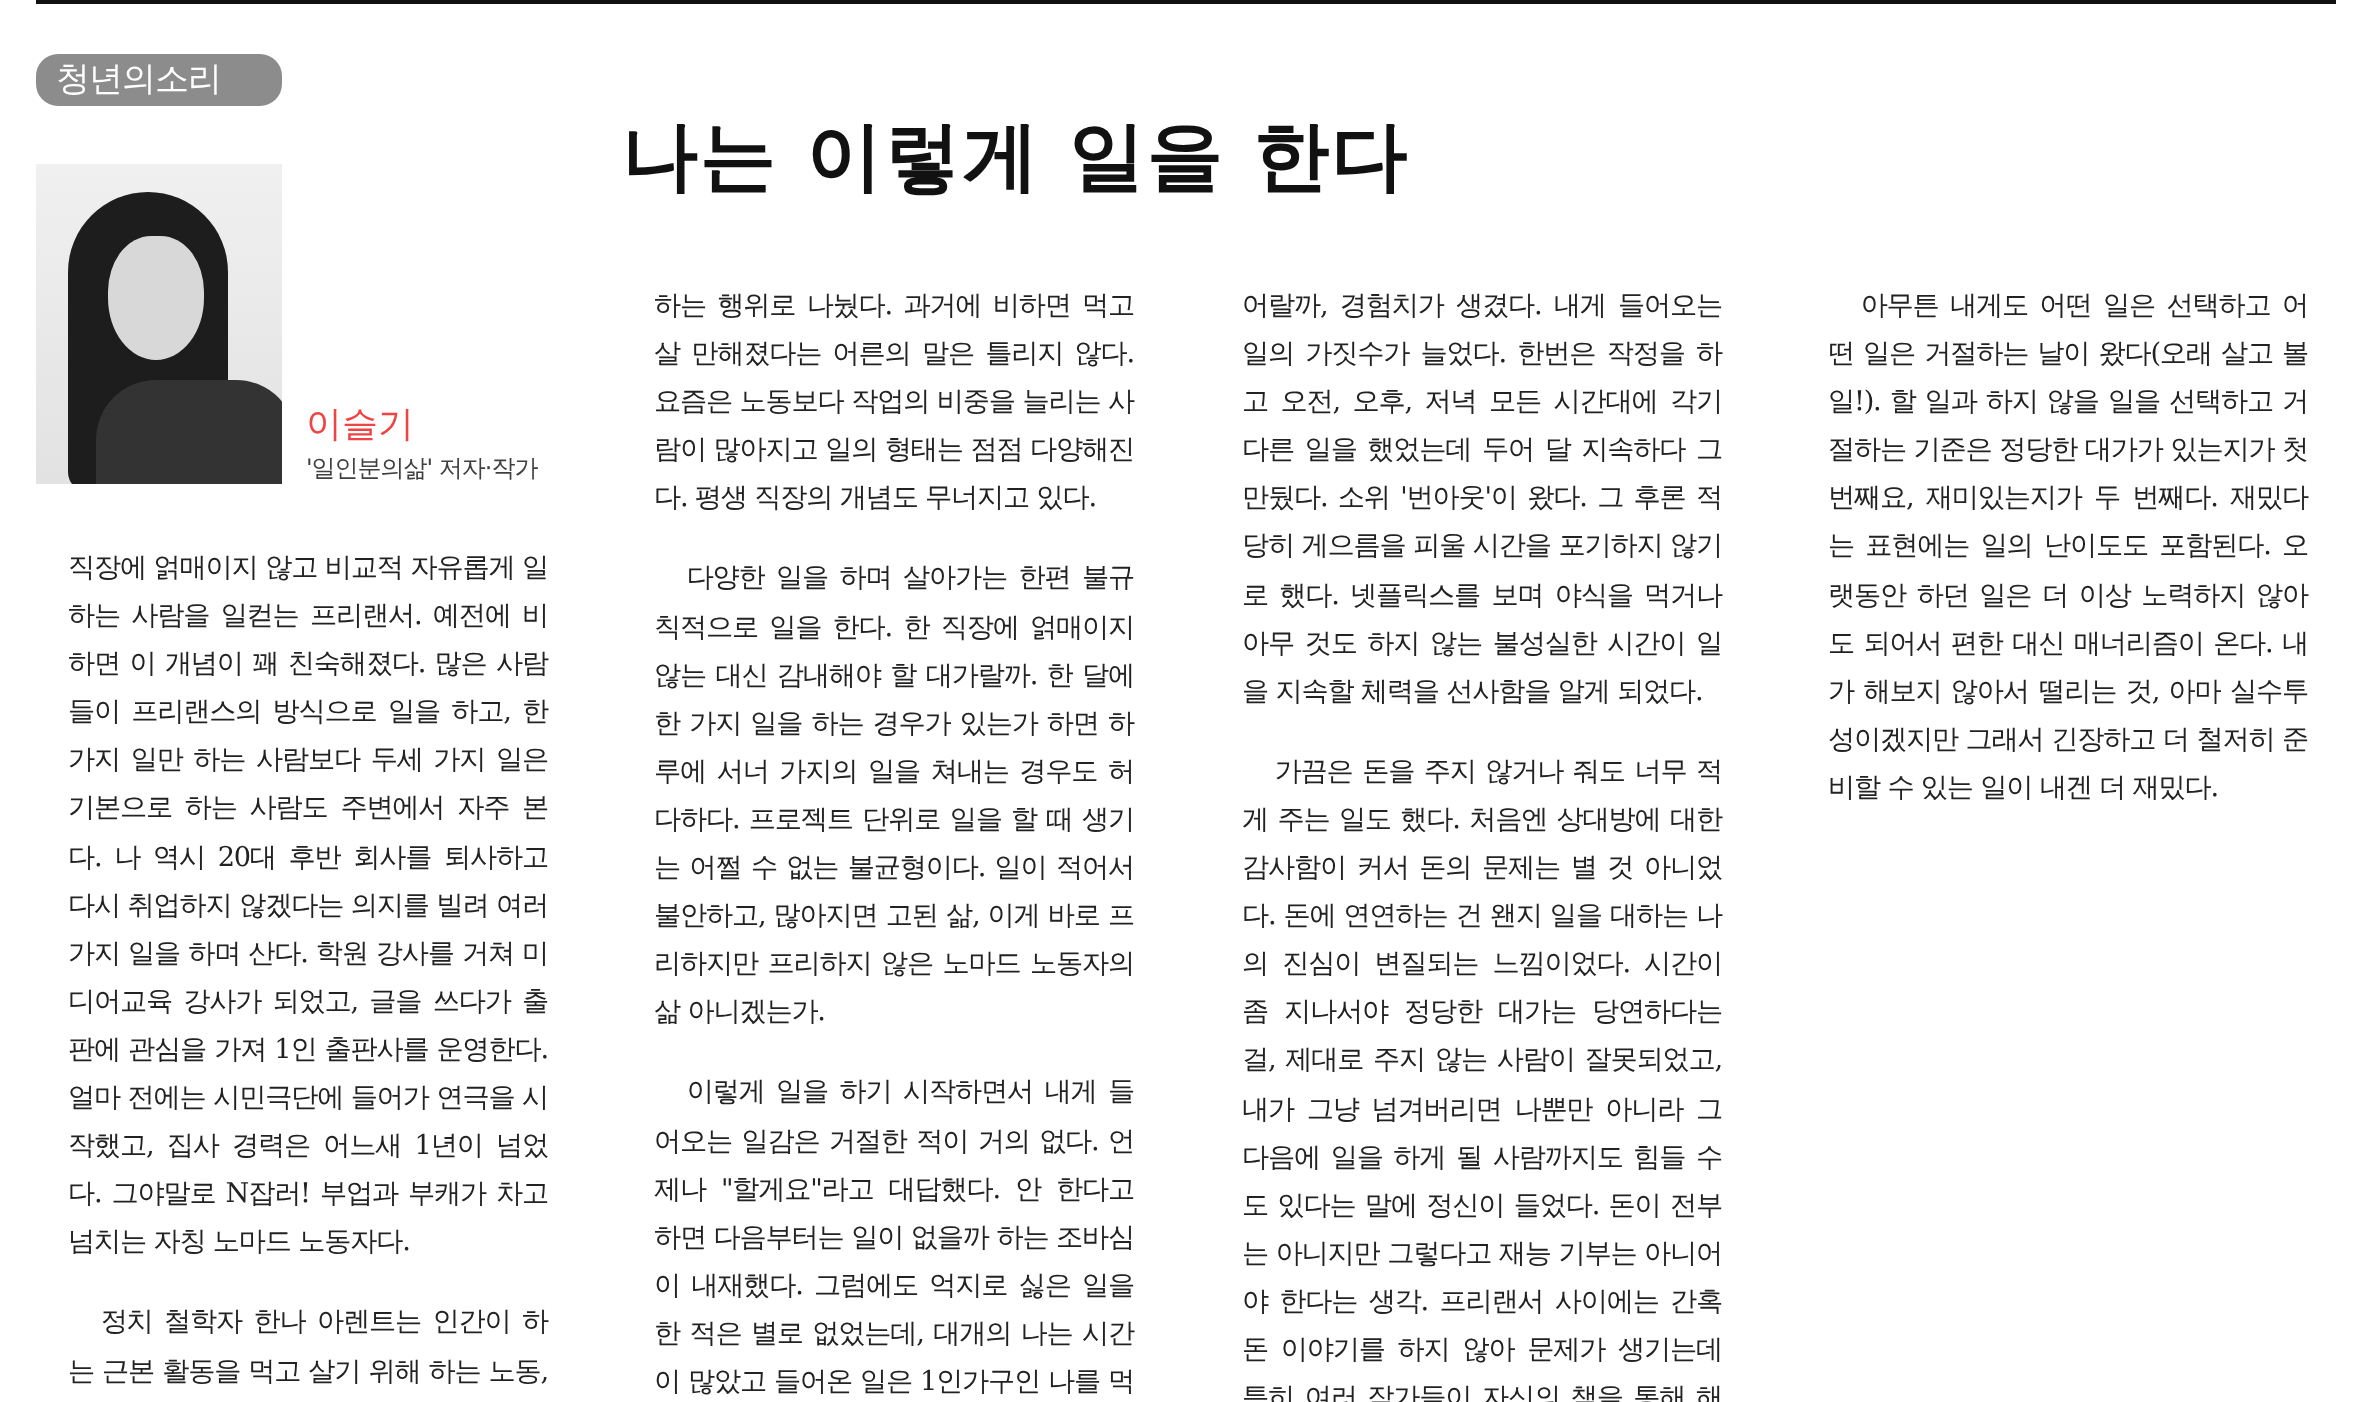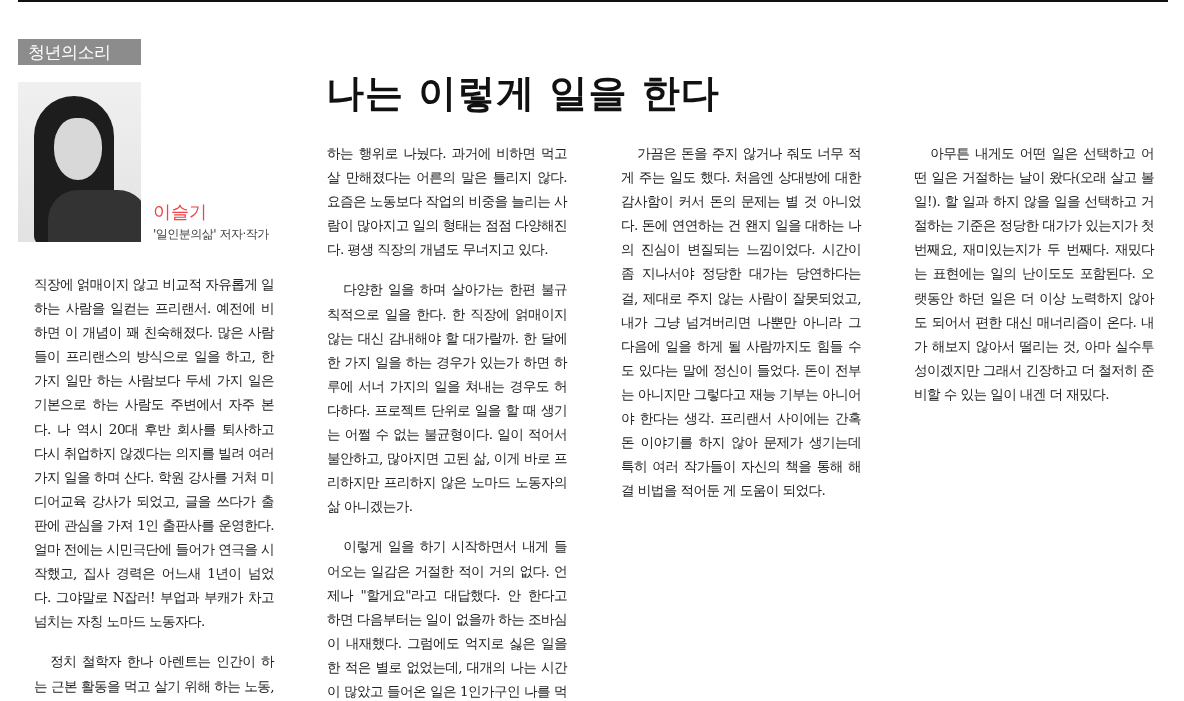--- a/index.html
+++ b/index.html
@@ -1,23 +1,23 @@
 <!DOCTYPE html>
 <html><head>
 <meta charset="utf-8">
 <style>
   html, body { margin: 0; padding: 0; background: #ffffff; }
   body { width: 1184px; height: 701px; position: relative; overflow: hidden;
          font-family: "DejaVu Sans", "Liberation Sans", sans-serif; color: #1a1a1a; }
   .top-rule { position: absolute; left: 18px; top: 0; width: 1150px; height: 2px; background: #111; }
-  .section-label { position: absolute; left: 18px; top: 39px; width: 123px; height: 26px;
+  .section-label { position: absolute; left: 18px; top: 27px; width: 123px; height: 26px;
                    background: #8c8c8c; color: #fff; font-size: 17px; line-height: 26px;
-                   padding-left: 10px; box-sizing: border-box; letter-spacing: -0.5px; }
+                   padding-left: 10px; box-sizing: border-box; letter-spacing: -0.5px; border-radius: 11px; }
   .headline { position: absolute; left: 310px; top: 52px; font-family: "DejaVu Serif", "Liberation Serif", serif;
-              font-size: 38px; font-weight: bold; color: #111; letter-spacing: 1px; margin: 16px; }
+              font-size: 38px; font-weight: bold; color: #111; letter-spacing: 1px; margin: 1px; }
   .photo { position: absolute; left: 18px; top: 82px; width: 123px; height: 160px; overflow: hidden;
            background: linear-gradient(180deg, #f0f0f0 0%, #e2e2e2 100%); }
   .photo .hair { position: absolute; left: 16px; top: 14px; width: 80px; height: 150px;
                  background: #1d1d1d; border-radius: 40px 40px 10px 10px; }
   .photo .face { position: absolute; left: 36px; top: 36px; width: 48px; height: 62px;
                  background: #d8d8d8; border-radius: 45% 45% 50% 50%; }
   .photo .shirt { position: absolute; left: 30px; top: 108px; width: 100px; height: 60px;
                   background: #333; border-radius: 30px 30px 0 0; }
   .byline-name { position: absolute; left: 153px; top: 200px; font-size: 18px; color: #ef4444; }
   .byline-title { position: absolute; left: 153px; top: 226px; font-size: 12px; color: #404040; letter-spacing: -0.5px; }
@@ -53,18 +53,19 @@
   <p class="indent">정치 철학자 한나 아렌트는 인간이 하는 근본 활동을 먹고 살기 위해 하는 노동, 창작의 욕구를 발휘하는 작업, 공동체에 집중해 행</p>
 </div>
 
 <div class="col col2">
   <p>하는 행위로 나눴다. 과거에 비하면 먹고 살 만해졌다는 어른의 말은 틀리지 않다. 요즘은 노동보다 작업의 비중을 늘리는 사람이 많아지고 일의 형태는 점점 다양해진다. 평생 직장의 개념도 무너지고 있다.</p>
   <p class="indent">다양한 일을 하며 살아가는 한편 불규칙적으로 일을 한다. 한 직장에 얽매이지 않는 대신 감내해야 할 대가랄까. 한 달에 한 가지 일을 하는 경우가 있는가 하면 하루에 서너 가지의 일을 쳐내는 경우도 허다하다. 프로젝트 단위로 일을 할 때 생기는 어쩔 수 없는 불균형이다. 일이 적어서 불안하고, 많아지면 고된 삶, 이게 바로 프리하지만 프리하지 않은 노마드 노동자의 삶 아니겠는가.</p>
   <p class="indent">이렇게 일을 하기 시작하면서 내게 들어오는 일감은 거절한 적이 거의 없다. 언제나 "할게요"라고 대답했다. 안 한다고 하면 다음부터는 일이 없을까 하는 조바심이 내재했다. 그럼에도 억지로 싫은 일을 한 적은 별로 없었는데, 대개의 나는 시간이 많았고 들어온 일은 1인가구인 나를 먹여 살리는 데 도움이 되었기 때문이다.</p>
 </div>
 
 <div class="col col3">
+  <p>어랄까, 경험치가 생겼다. 내게 들어오는 일의 가짓수가 늘었다. 한번은 작정을 하고 오전, 오후, 저녁 모든 시간대에 각기 다른 일을 했었는데 두어 달 지속하다 그만뒀다. 소위 '번아웃'이 왔다. 그 후론 적당히 게으름을 피울 시간을 포기하지 않기로 했다. 넷플릭스를 보며 야식을 먹거나 아무 것도 하지 않는 불성실한 시간이 일을 지속할 체력을 선사함을 알게 되었다.</p>
   <p class="indent">가끔은 돈을 주지 않거나 줘도 너무 적게 주는 일도 했다. 처음엔 상대방에 대한 감사함이 커서 돈의 문제는 별 것 아니었다. 돈에 연연하는 건 왠지 일을 대하는 나의 진심이 변질되는 느낌이었다. 시간이 좀 지나서야 정당한 대가는 당연하다는 걸, 제대로 주지 않는 사람이 잘못되었고, 내가 그냥 넘겨버리면 나뿐만 아니라 그 다음에 일을 하게 될 사람까지도 힘들 수도 있다는 말에 정신이 들었다. 돈이 전부는 아니지만 그렇다고 재능 기부는 아니어야 한다는 생각. 프리랜서 사이에는 간혹 돈 이야기를 하지 않아 문제가 생기는데 특히 여러 작가들이 자신의 책을 통해 해결 비법을 적어둔 게 도움이 되었다.</p>
 </div>
 
 <div class="col col4">
   <p class="indent">아무튼 내게도 어떤 일은 선택하고 어떤 일은 거절하는 날이 왔다(오래 살고 볼 일!). 할 일과 하지 않을 일을 선택하고 거절하는 기준은 정당한 대가가 있는지가 첫 번째요, 재미있는지가 두 번째다. 재밌다는 표현에는 일의 난이도도 포함된다. 오랫동안 하던 일은 더 이상 노력하지 않아도 되어서 편한 대신 매너리즘이 온다. 내가 해보지 않아서 떨리는 것, 아마 실수투성이겠지만 그래서 긴장하고 더 철저히 준비할 수 있는 일이 내겐 더 재밌다.</p>
 </div>
 
 </body></html>

